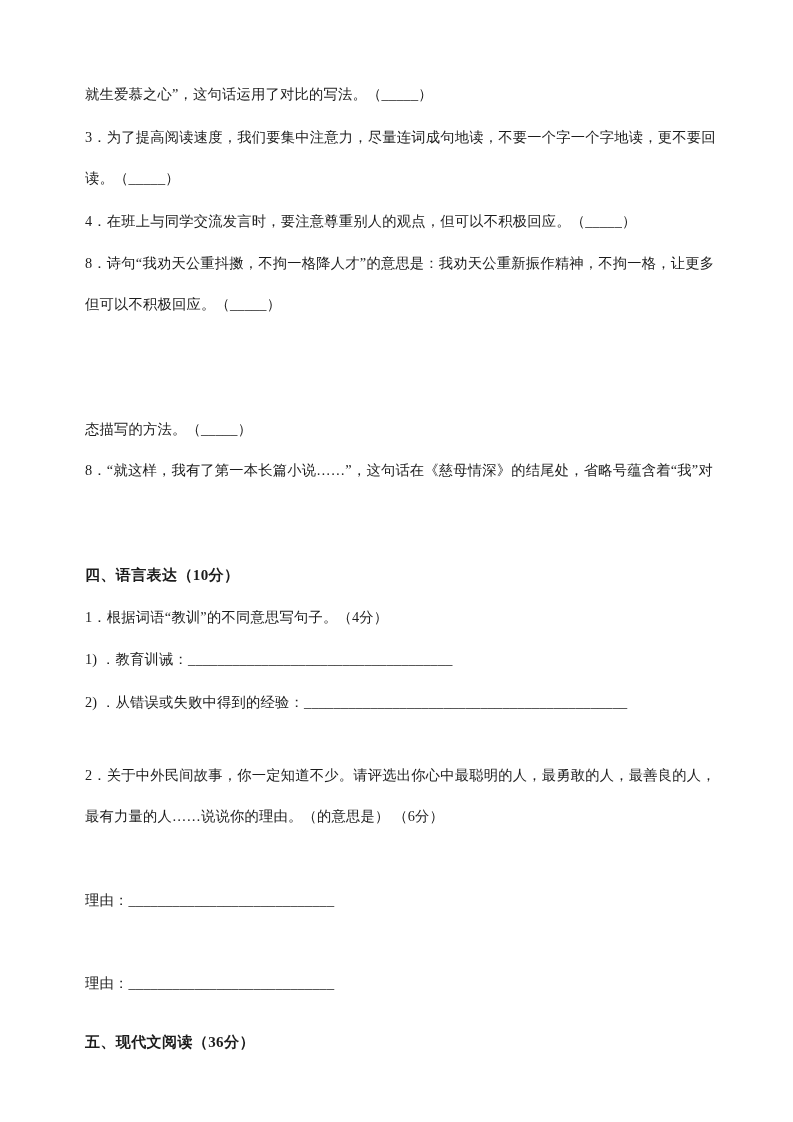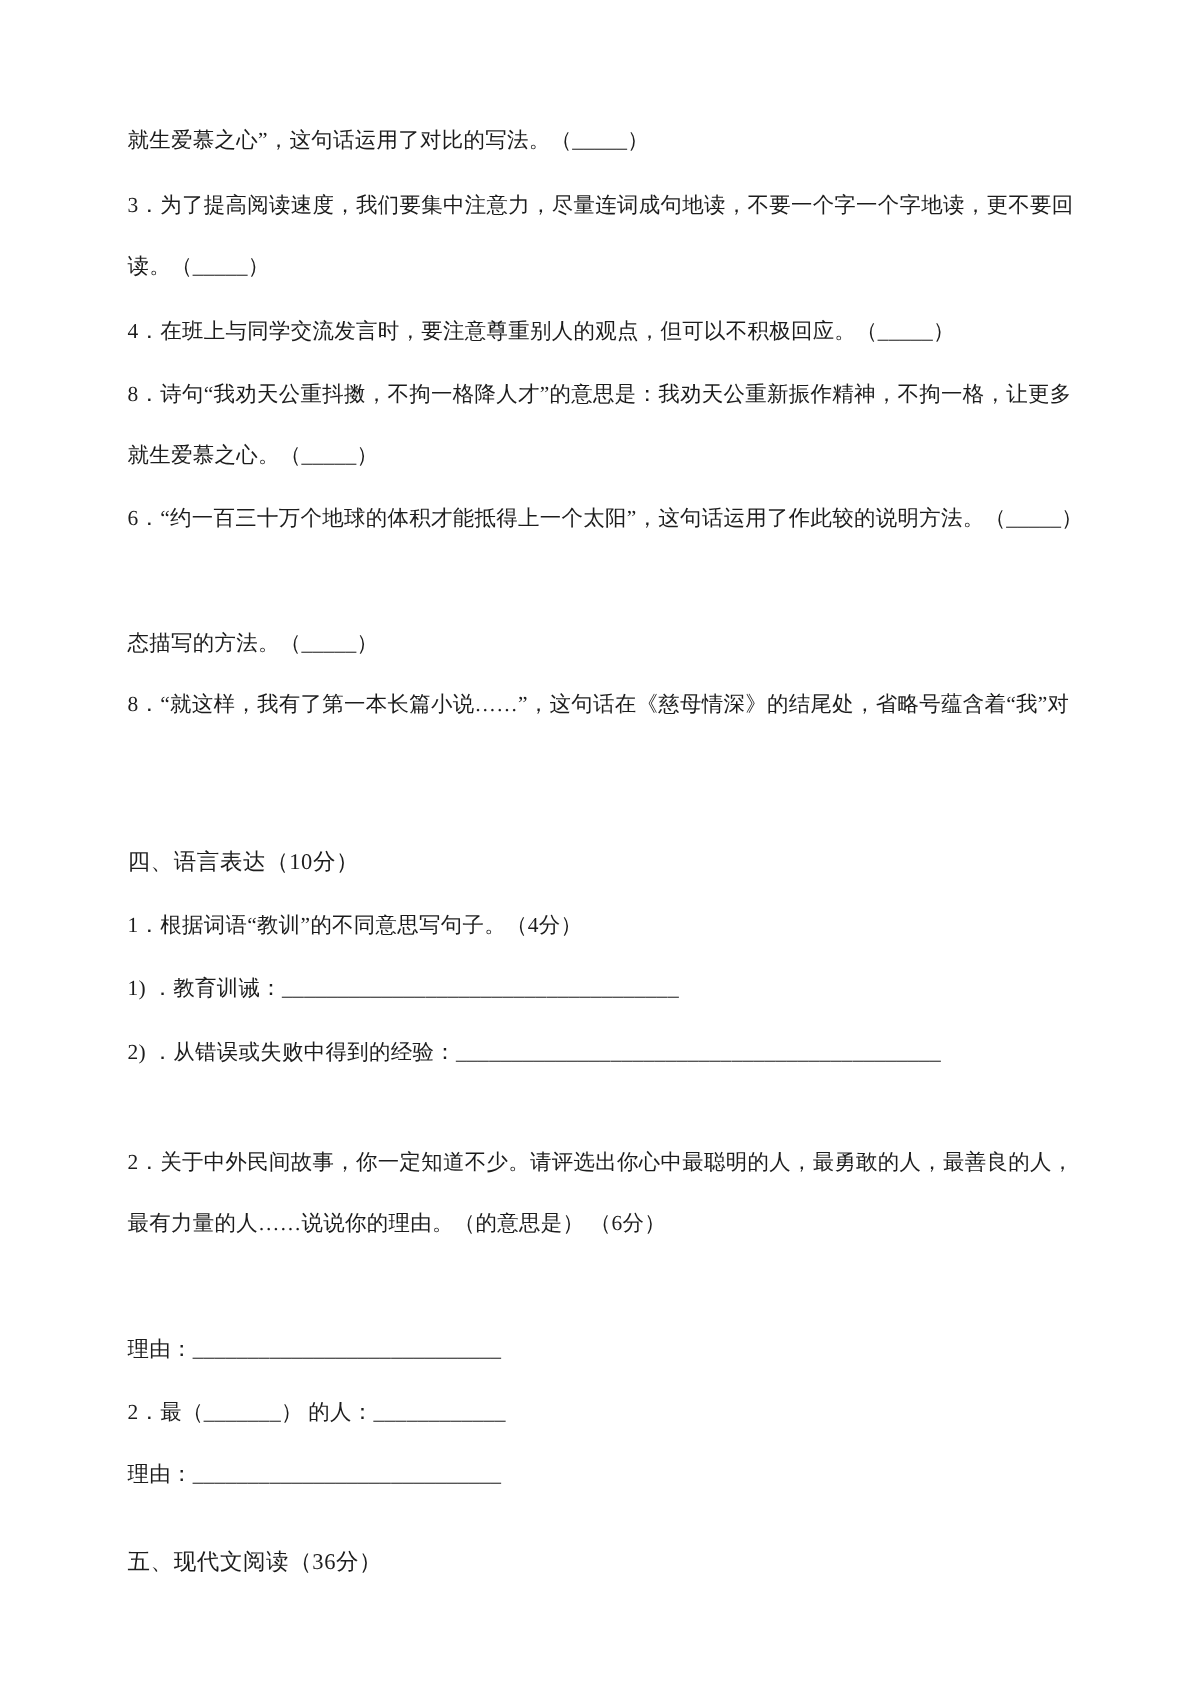--- a/index.html
+++ b/index.html
@@ -19,43 +19,41 @@
   .line {
     position: absolute;
     left: 85px;
     margin: 0;
     font-size: 14.3px;
     line-height: 1.35;
     white-space: nowrap;
     letter-spacing: 0.2px;
   }
   .line.h {
-    font-weight: 400;
+    font-weight: 700;
     font-size: 15px;
     letter-spacing: 0.4px;
   }
 </style>
 </head>
 <body>
 
 <div id="page">
   <p class="line" style="top:85px">就生爱慕之心”，这句话运用了对比的写法。（_____）</p>
   <p class="line" style="top:128px">3．为了提高阅读速度，我们要集中注意力，尽量连词成句地读，不要一个字一个字地读，更不要回</p>
   <p class="line" style="top:169px">读。（_____）</p>
   <p class="line" style="top:212px">4．在班上与同学交流发言时，要注意尊重别人的观点，但可以不积极回应。（_____）</p>
   <p class="line" style="top:254px">8．诗句“我劝天公重抖擞，不拘一格降人才”的意思是：我劝天公重新振作精神，不拘一格，让更多</p>
-  <p class="line" style="top:295px">就生爱慕之心。（_____）</p>
-  <p class="line" style="top:337px">6．“约一百三十万个地球的体积才能抵得上一个太阳”，这句话运用了作此较的说明方法。（_____）</p>
+  <p class="line" style="top:295px">但可以不积极回应。（_____）</p>
   <p class="line" style="top:420px">态描写的方法。（_____）</p>
   <p class="line" style="top:461px">8．“就这样，我有了第一本长篇小说……”，这句话在《慈母情深》的结尾处，省略号蕴含着“我”对</p>
 
   <p class="line h" style="top:565px">四、语言表达（10分）</p>
   <p class="line" style="top:608px">1．根据词语“教训”的不同意思写句子。（4分）</p>
   <p class="line" style="top:650px">1) ．教育训诫：____________________________________</p>
   <p class="line" style="top:693px">2) ．从错误或失败中得到的经验：____________________________________________</p>
   <p class="line" style="top:766px">2．关于中外民间故事，你一定知道不少。请评选出你心中最聪明的人，最勇敢的人，最善良的人，</p>
   <p class="line" style="top:807px">最有力量的人……说说你的理由。（的意思是） （6分）</p>
   <p class="line" style="top:891px">理由：____________________________</p>
-  <p class="line" style="top:933px">2．最（_______） 的人：____________</p>
   <p class="line" style="top:974px">理由：____________________________</p>
 
   <p class="line h" style="top:1032px">五、现代文阅读（36分）</p>
 </div>
 
 </body></html>

